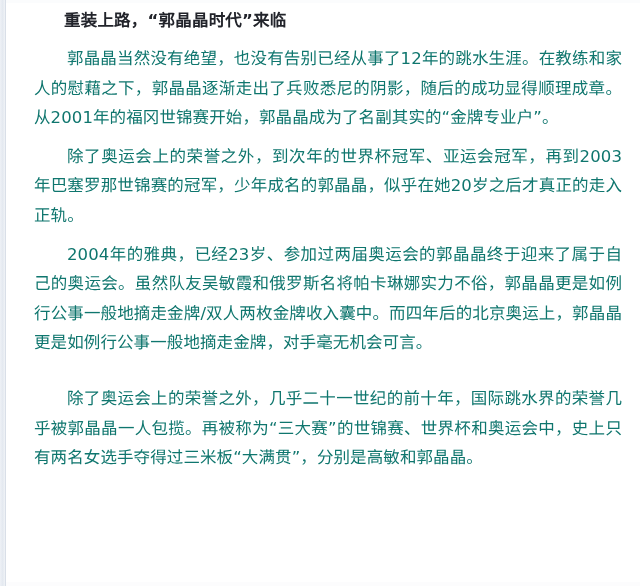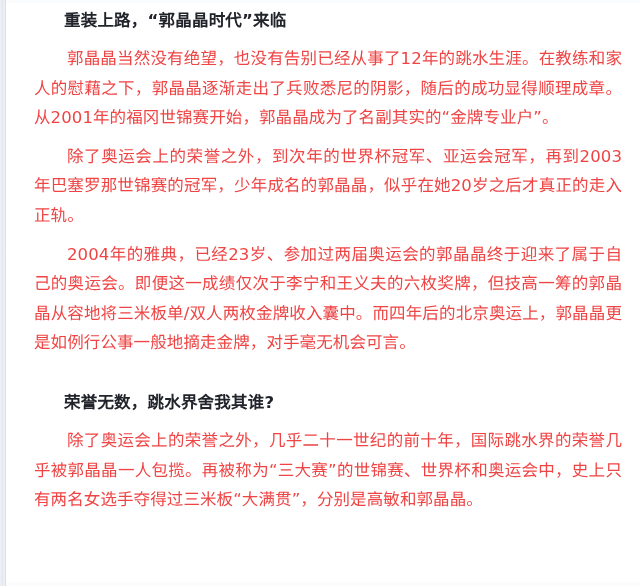--- a/index.html
+++ b/index.html
@@ -77,21 +77,21 @@
   }
   h2.heading.second {
     margin-top: 12px;
   }
 
   p.para {
     margin: 0;
     padding: 0;
     font-size: 16.5px;
     line-height: 29.6px;
-    color: #ef4444;
+    color: #0f766e;
     text-indent: 33px;
     text-align: justify;
     text-justify: inter-ideograph;
     letter-spacing: 0.1px;
     word-break: break-all;
   }
 
   
   .gap-sm { height: 8px; }
   .gap-md { height: 9px; }
@@ -113,27 +113,26 @@
     <div class="gap-sm"></div>
 
     <p class="para">郭晶晶当然没有绝望，也没有告别已经从事了12年的跳水生涯。在教练和家人的慰藉之下，郭晶晶逐渐走出了兵败悉尼的阴影，随后的成功显得顺理成章。从2001年的福冈世锦赛开始，郭晶晶成为了名副其实的“金牌专业户”。</p>
 
     <div class="gap-md"></div>
 
     <p class="para">除了奥运会上的荣誉之外，到次年的世界杯冠军、亚运会冠军，再到2003年巴塞罗那世锦赛的冠军，少年成名的郭晶晶，似乎在她20岁之后才真正的走入正轨。</p>
 
     <div class="gap-md"></div>
 
-    <p class="para">2004年的雅典，已经23岁、参加过两届奥运会的郭晶晶终于迎来了属于自己的奥运会。即便这一成绩仅次于李宁和王义夫的六枚奖牌，但技高一筹的郭晶晶从容地将三米板单/双人两枚金牌收入囊中。而四年后的北京奥运上，郭晶晶更是如例行公事一般地摘走金牌，对手毫无机会可言。</p>
+    <p class="para">2004年的雅典，已经23岁、参加过两届奥运会的郭晶晶终于迎来了属于自己的奥运会。虽然队友吴敏霞和俄罗斯名将帕卡琳娜实力不俗，郭晶晶更是如例行公事一般地摘走金牌/双人两枚金牌收入囊中。而四年后的北京奥运上，郭晶晶更是如例行公事一般地摘走金牌，对手毫无机会可言。</p>
 
     <div class="gap-md"></div>
 
 
     <div class="gap-md"></div>
 
-    <h2 class="heading second">荣誉无数，跳水界舍我其谁?</h2>
 
     <div class="gap-sm"></div>
 
     <p class="para">除了奥运会上的荣誉之外，几乎二十一世纪的前十年，国际跳水界的荣誉几乎被郭晶晶一人包揽。再被称为“三大赛”的世锦赛、世界杯和奥运会中，史上只有两名女选手夺得过三米板“大满贯”，分别是高敏和郭晶晶。</p>
 
   </div>
 </div>
 
 </body></html>

